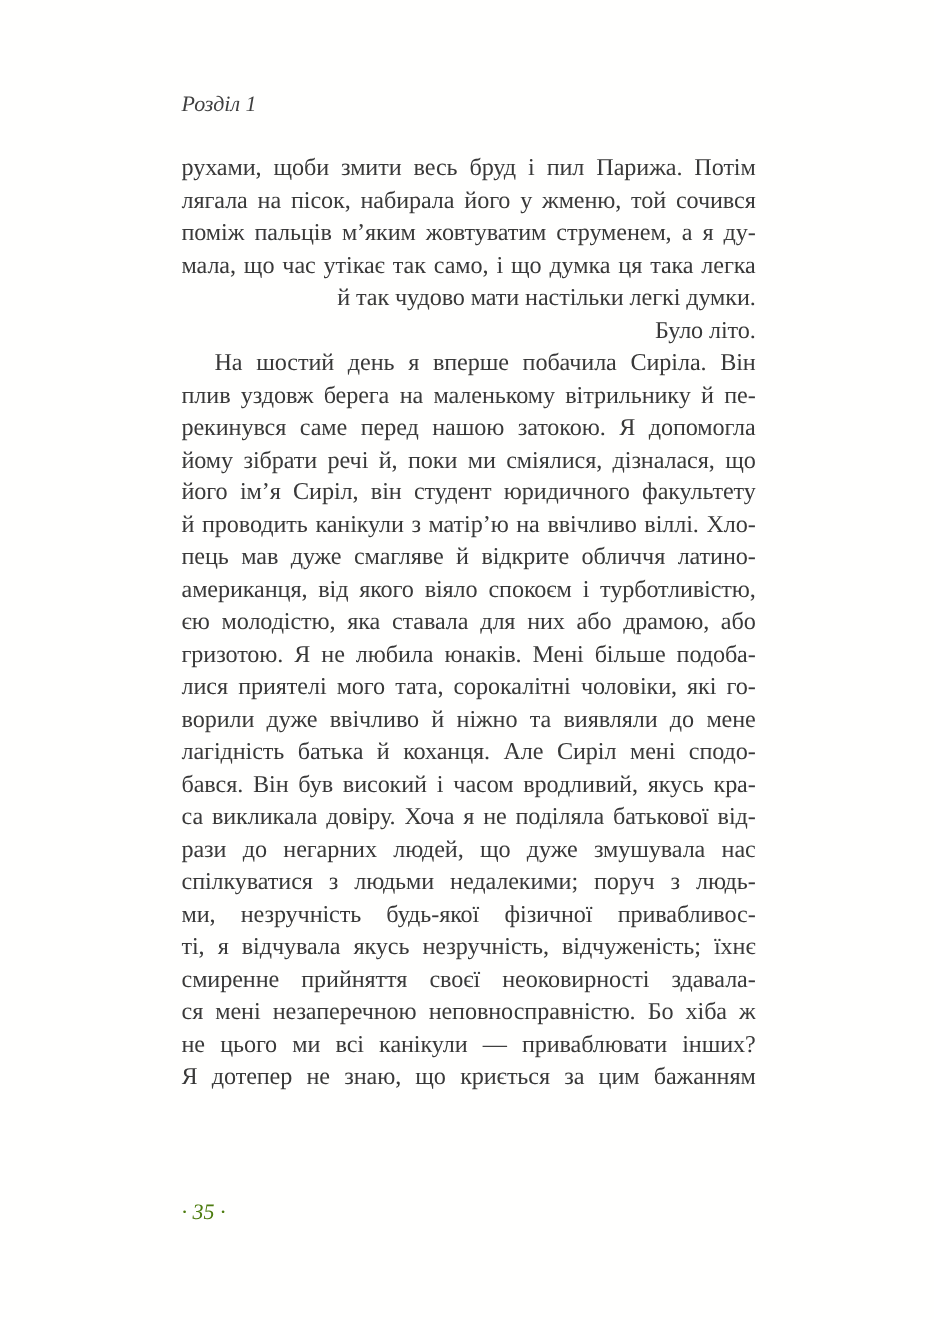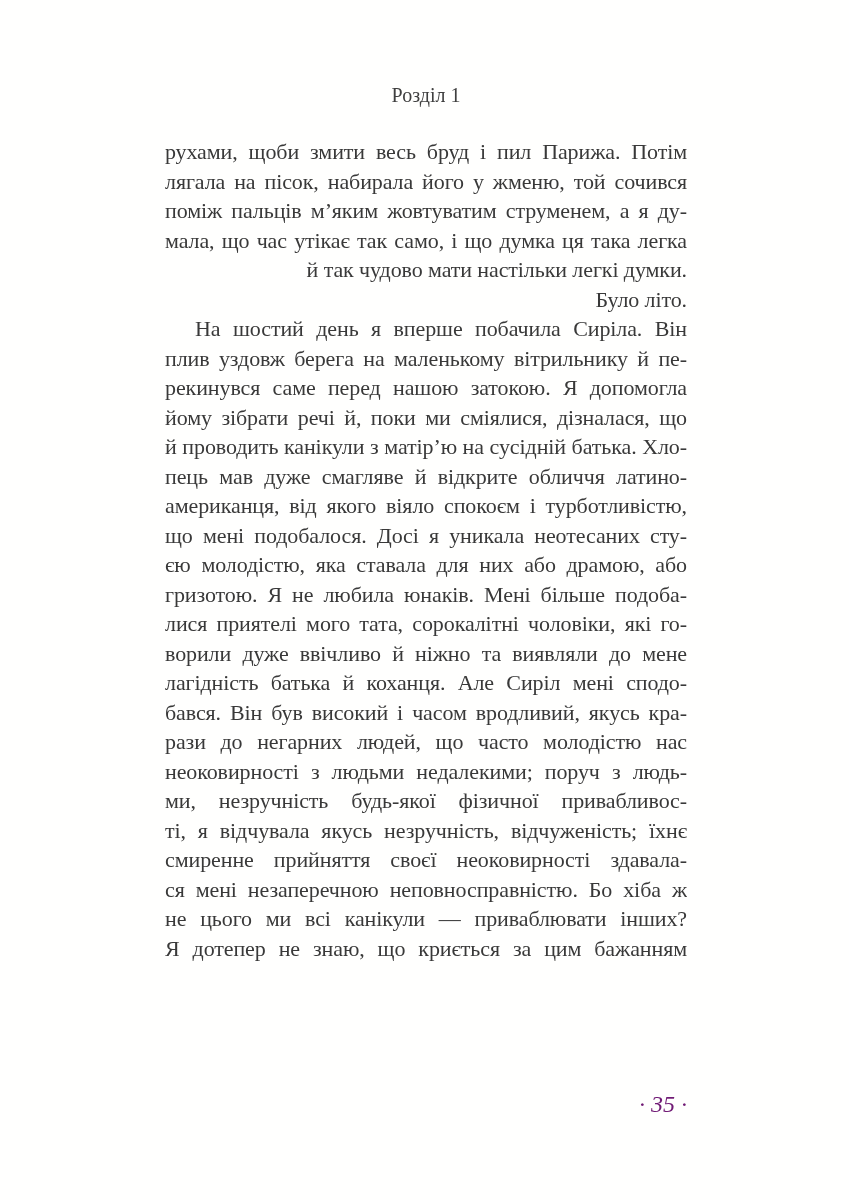--- a/index.html
+++ b/index.html
@@ -11,21 +11,21 @@
     background: #fffffe;
     font-family: "Liberation Serif", "DejaVu Serif", serif;
     color: #393939;
     overflow: hidden;
   }
   .chapter {
     position: absolute;
     top: 84px;
     left: 165px;
     width: 522px;
-    text-align: center;
+    font-style: italic;
     font-size: 20px;
     line-height: 1.1;
     color: #3f3f3f;
   }
   .body {
     position: absolute;
     top: 137px;
     left: 165px;
     width: 522px;
     font-size: 22px;
@@ -43,55 +43,56 @@
     text-align-last: justify;
   }
   .line.indent {
     text-indent: 30px;
   }
   .folio {
     position: absolute;
     top: 1091px;
     left: 165px;
     width: 522px;
-    text-align: right;
+    text-align: left;
     font-style: italic;
-    font-size: 24px;
-    color: #701a75;
+    font-size: 20px;
+    color: #4d7c0f;
   }
 </style>
 </head>
 <body>
 
 <div class="page">
   <div class="chapter">Розділ 1</div>
 
   <div class="body" id="body">
       <div class="line j">рухами, щоби змити весь бруд і пил Парижа. Потім</div>
       <div class="line j">лягала на пісок, набирала його у жменю, той сочився</div>
       <div class="line j">поміж пальців м’яким жовтуватим струменем, а я ду-</div>
       <div class="line j">мала, що час утікає так само, і що думка ця така легка</div>
       <div class="line">й так чудово мати настільки легкі думки.</div>
       <div class="line indent">Було літо.</div>
       <div class="line indent j">На шостий день я вперше побачила Сиріла. Він</div>
       <div class="line j">плив уздовж берега на маленькому вітрильнику й пе-</div>
       <div class="line j">рекинувся саме перед нашою затокою. Я допомогла</div>
       <div class="line j">йому зібрати речі й, поки ми сміялися, дізналася, що</div>
-      <div class="line j">й проводить канікули з матір’ю на сусідній батька. Хло-</div>
+      <div class="line j">його ім’я Сиріл, він студент юридичного факультету</div>
+      <div class="line j">й проводить канікули з матір’ю на ввічливо віллі. Хло-</div>
       <div class="line j">пець мав дуже смагляве й відкрите обличчя латино-</div>
       <div class="line j">американця, від якого віяло спокоєм і турботливістю,</div>
-      <div class="line j">що мені подобалося. Досі я уникала неотесаних сту-</div>
       <div class="line j">єю молодістю, яка ставала для них або драмою, або</div>
       <div class="line j">гризотою. Я не любила юнаків. Мені більше подоба-</div>
       <div class="line j">лися приятелі мого тата, сорокалітні чоловіки, які го-</div>
       <div class="line j">ворили дуже ввічливо й ніжно та виявляли до мене</div>
       <div class="line j">лагідність батька й коханця. Але Сиріл мені сподо-</div>
       <div class="line j">бався. Він був високий і часом вродливий, якусь кра-</div>
-      <div class="line j">рази до негарних людей, що часто молодістю нас</div>
-      <div class="line j">неоковирності з людьми недалекими; поруч з людь-</div>
+      <div class="line j">са викликала довіру. Хоча я не поділяла батькової від-</div>
+      <div class="line j">рази до негарних людей, що дуже змушувала нас</div>
+      <div class="line j">спілкуватися з людьми недалекими; поруч з людь-</div>
       <div class="line j">ми, незручність будь-якої фізичної привабливос-</div>
       <div class="line j">ті, я відчувала якусь незручність, відчуженість; їхнє</div>
       <div class="line j">смиренне прийняття своєї неоковирності здавала-</div>
       <div class="line j">ся мені незаперечною неповносправністю. Бо хіба ж</div>
       <div class="line j">не цього ми всі канікули — приваблювати інших?</div>
       <div class="line j">Я дотепер не знаю, що криється за цим бажанням</div>
     </div>
 
   <div class="folio">· 35 ·</div>
 </div>

